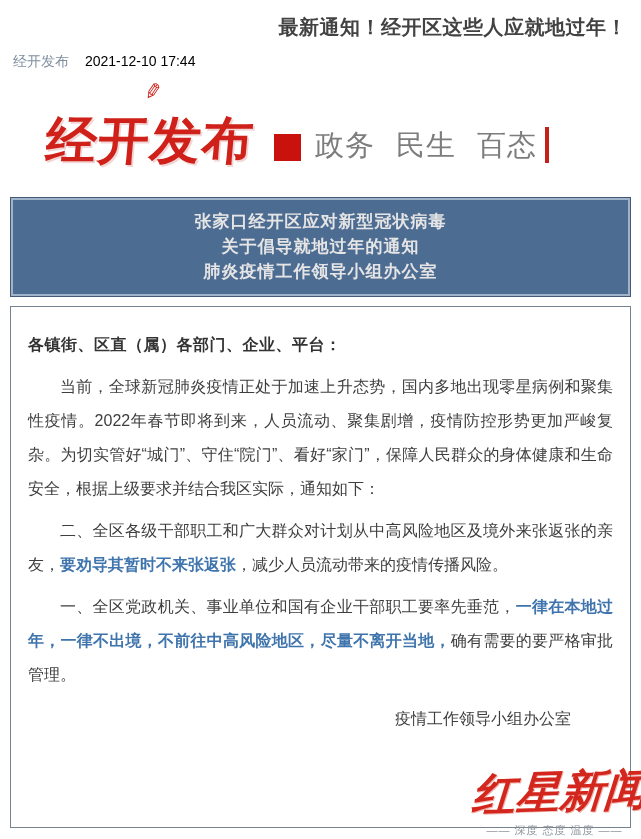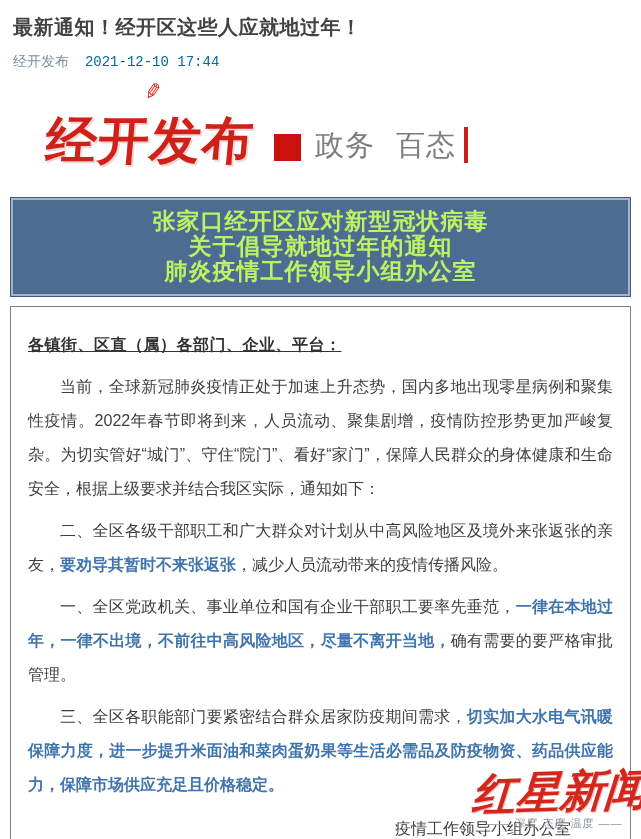--- a/index.html
+++ b/index.html
@@ -8,25 +8,25 @@
     width: 641px; height: 839px; position: relative; overflow: hidden;
     font-family: "Liberation Sans", "DejaVu Sans", sans-serif;
   }
   :root {
     --accent-red: #cf2119;
     --header-blue: #4d6c92;
     --em-blue: #3f74ad;
   }
   .article-title {
     padding: 14px 14px 0 13px;
-    font-size: 20px; font-weight: 600; color: #424242; letter-spacing: 0.5px;
+    font-size: 20px; font-weight: 600; color: #424242; letter-spacing: 0.5px; text-align: right;
   }
   .byline { padding: 12px 14px 0 13px; font-size: 14px; }
   .byline .source { color: #7e8ea0; margin-right: 12px; }
-  .byline .timestamp { color: #0369a1; font-family: Liberation Mono, monospace; }
+  .byline .timestamp { color: #000000; }
 
   
   .banner {
     margin-top: 28px; height: 82px;
     display: flex; align-items: center; padding-left: 46px;
     position: relative;
   }
   .banner-logo {
     position: relative;
     font-size: 51px; font-weight: 900; color: var(--accent-red);
@@ -53,89 +53,89 @@
     width: 4px; height: 36px; background: #c5201a; margin-top: 10px; flex: 0 0 auto;
   }
 
   
   .notice-header {
     margin: 16px 10px 9px 10px;
     background: var(--header-blue);
     border: 1px solid #42597a;
     box-shadow: inset 0 0 0 2px rgba(232, 238, 245, 0.55);
     padding: 11px 10px 12px;
-    text-align: center; color: #bef264;
-    font-size: 23px; font-weight: 700; line-height: 25px;
+    text-align: center; color: #e5e5e5;
+    font-size: 17px; font-weight: 700; line-height: 25px;
     letter-spacing: 1px;
   }
 
   
   .notice-body {
     margin: 0 10px; border: 1px solid #77828f;
     padding: 21px 17px 8px 17px;
     font-size: 16px; color: #3e3e3e; line-height: 34px;
     min-height: 522px;
   }
-  .greeting { font-weight: 700; color: #333; margin-bottom: 7px; letter-spacing: 0.5px; text-decoration: underline; }
+  .greeting { font-weight: 700; color: #333; margin-bottom: 7px; letter-spacing: 0.5px; }
   .notice-body p.para { text-indent: 2em; margin-bottom: 6px; text-align: justify; margin-top: 8px; }
   .notice-body .em { color: var(--em-blue); font-weight: 700; }
   .signature { text-align: right; margin-top: 12px; line-height: 30px; }
   .signature .sig-line { padding-right: 42px; }
 
   
   .watermark {
     position: absolute; right: 4px; top: 770px; width: 165px;
     text-align: center; z-index: 5;
   }
   .watermark-logo {
     font-family: "DejaVu Serif", "Liberation Serif", serif;
     font-size: 44px; font-weight: 900; font-style: italic;
     color: #d3271d; line-height: 1.02; white-space: nowrap;
     transform: rotate(-2deg) skewX(-6deg);
     text-shadow: 1px 1px 0 rgba(211, 39, 29, 0.35);
   }
   .watermark-slogan {
-    margin-top: 1px; font-size: 11px; color: #8e959c; letter-spacing: 1px;
+    margin-top: 8px; font-size: 11px; color: #8e959c; letter-spacing: 1px;
     white-space: nowrap;
   }
 </style>
 </head>
 <body>
 
 <h1 class="article-title">最新通知！经开区这些人应就地过年！</h1>
 
 <div class="byline">
   <span class="source">经开发布</span>
   <span class="timestamp">2021-12-10 17:44</span>
 </div>
 
 <div class="banner">
   <div class="banner-logo">经开发布</div>
   <span class="pencil-icon">✎</span>
   <div class="banner-square"></div>
   <div class="banner-tags" id="banner-tags">
       <span>政务</span>
+      <span>民生</span>
       <span>百态</span>
     </div>
   <div class="banner-bar"></div>
 </div>
 
 <div class="notice-header" id="notice-header">
     <div>张家口经开区应对新型冠状病毒</div>
     <div>关于倡导就地过年的通知</div>
     <div>肺炎疫情工作领导小组办公室</div>
   </div>
 
 <div class="notice-body">
   <p class="greeting">各镇街、区直（属）各部门、企业、平台：</p>
   <div id="notice-paragraphs">
       <p class="para"><span>当前，全球新冠肺炎疫情正处于加速上升态势，国内多地出现零星病例和聚集性疫情。2022年春节即将到来，人员流动、聚集剧增，疫情防控形势更加严峻复杂。为切实管好“城门”、守住“院门”、看好“家门”，保障人民群众的身体健康和生命安全，根据上级要求并结合我区实际，通知如下：</span></p>
       <p class="para"><span>二、全区各级干部职工和广大群众对计划从中高风险地区及境外来张返张的亲友，</span><span class="em">要劝导其暂时不来张返张</span><span>，减少人员流动带来的疫情传播风险。</span></p>
       <p class="para"><span>一、全区党政机关、事业单位和国有企业干部职工要率先垂范，</span><span class="em">一律在本地过年，一律不出境，不前往中高风险地区，尽量不离开当地，</span><span>确有需要的要严格审批管理。</span></p>
-      <p class="para"><span>三、全区各职能部门要紧密结合群众居家防疫期间需求，</span><span class="em">切实加大水电气讯暖保障力度，进一步提升米面油和菜肉蛋奶果等生活必需品及防疫物资、药品供应能力，保障市场供应充足且价格稳定。</span></p>
     </div>
   <div class="signature">
     <div id="signature-lines">
         <div class="sig-line">疫情工作领导小组办公室</div>
       </div>
 
   </div>
 </div>
 
 <div class="watermark">

